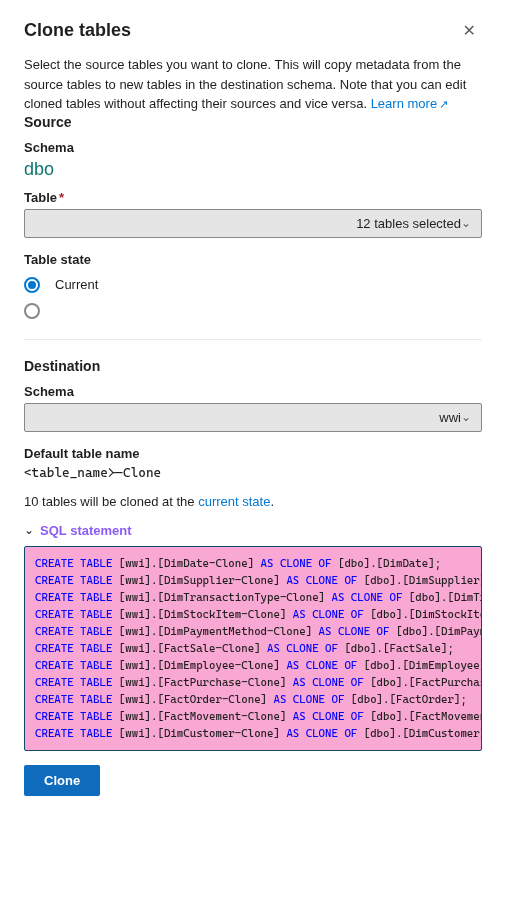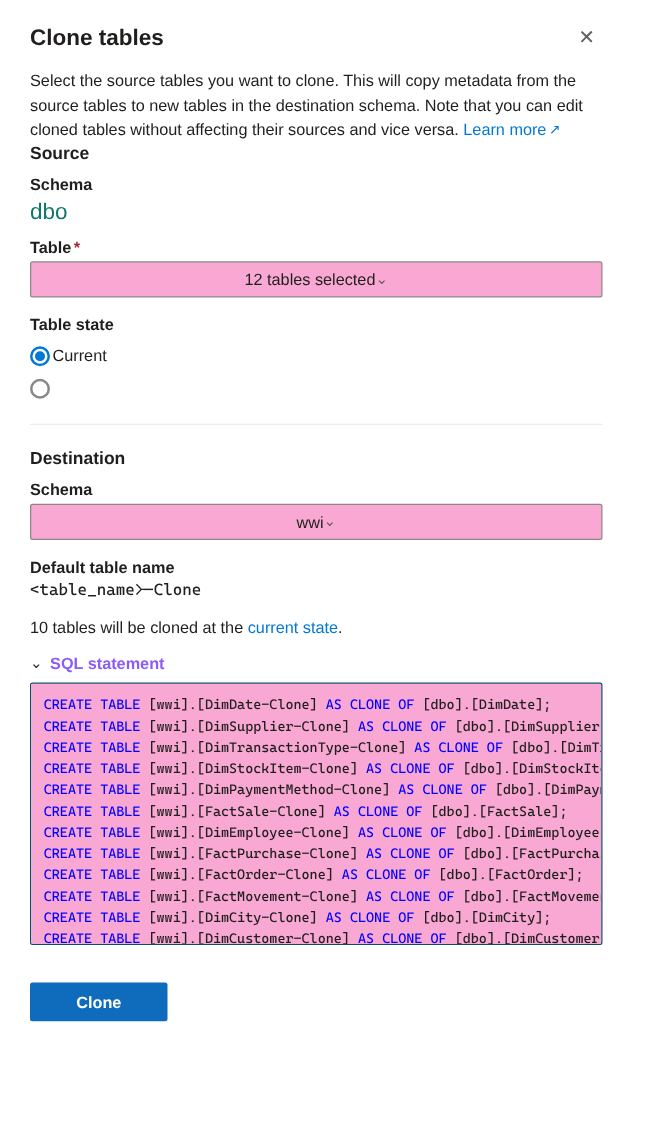--- a/index.html
+++ b/index.html
@@ -73,24 +73,24 @@
     .field-value {
       font-size: 18px;
       color: #0f766e;
       margin-bottom: 10px;
     }
     .dropdown {
       border: 1px solid #8a8886;
       border-radius: 2px;
       padding: 6px 10px;
       display: flex;
-      justify-content: center;
-      align-items: center;
-      cursor: pointer;
-      background: #f9a8d4;
+      justify-content: flex-end;
+      align-items: center;
+      cursor: pointer;
+      background: #e5e5e5;
       margin-bottom: 14px;
     }
     .dropdown-text {
       font-size: 13px;
       color: #201f1e;
     }
     .dropdown-chevron {
       font-size: 12px;
       color: #605e5c;
     }
@@ -101,21 +101,21 @@
       margin-bottom: 10px;
     }
     .radio-group {
       display: flex;
       flex-direction: column;
       gap: 10px;
       margin-bottom: 20px;
     }
     .radio-option {
       display: flex;
-      gap: 2px;
+      gap: 15px;
       cursor: pointer;
     }
     .radio-circle {
       width: 16px;
       height: 16px;
       border-radius: 50%;
       border: 2px solid #8a8886;
       display: flex;
       align-items: center;
       justify-content: center;
@@ -188,25 +188,24 @@
       position: relative;
       white-space: nowrap;
     }
     .sql-line { display: block; }
     .sql-kw { color: #0000ff; }
     .clone-btn {
       background: #0f6cbd;
       color: #fff;
       border: none;
       border-radius: 2px;
-      padding: 8px 37px;
-      font-size: 13px;
-      font-weight: 600;
-      cursor: pointer;
-      margin-top: 16px;
+      padding: 8px 20px;
+      font-size: 13px;
+      font-weight: 600;
+      cursor: pointer;
     }
     .source-section { margin-bottom: 4px; }
   </style>
 </head>
 <body>
 
 <div class="dialog">
 
   <div class="dialog-header">
     <span class="dialog-title">Clone tables</span>
@@ -277,21 +276,20 @@
       <span class="sql-line"><span class="sql-kw">CREATE TABLE</span> [wwi].[DimDate-Clone] <span class="sql-kw">AS CLONE OF</span> [dbo].[DimDate];</span>
       <span class="sql-line"><span class="sql-kw">CREATE TABLE</span> [wwi].[DimSupplier-Clone] <span class="sql-kw">AS CLONE OF</span> [dbo].[DimSupplier];</span>
       <span class="sql-line"><span class="sql-kw">CREATE TABLE</span> [wwi].[DimTransactionType-Clone] <span class="sql-kw">AS CLONE OF</span> [dbo].[DimTra</span>
       <span class="sql-line"><span class="sql-kw">CREATE TABLE</span> [wwi].[DimStockItem-Clone] <span class="sql-kw">AS CLONE OF</span> [dbo].[DimStockItem</span>
       <span class="sql-line"><span class="sql-kw">CREATE TABLE</span> [wwi].[DimPaymentMethod-Clone] <span class="sql-kw">AS CLONE OF</span> [dbo].[DimPayme</span>
       <span class="sql-line"><span class="sql-kw">CREATE TABLE</span> [wwi].[FactSale-Clone] <span class="sql-kw">AS CLONE OF</span> [dbo].[FactSale];</span>
       <span class="sql-line"><span class="sql-kw">CREATE TABLE</span> [wwi].[DimEmployee-Clone] <span class="sql-kw">AS CLONE OF</span> [dbo].[DimEmployee];</span>
       <span class="sql-line"><span class="sql-kw">CREATE TABLE</span> [wwi].[FactPurchase-Clone] <span class="sql-kw">AS CLONE OF</span> [dbo].[FactPurchase</span>
       <span class="sql-line"><span class="sql-kw">CREATE TABLE</span> [wwi].[FactOrder-Clone] <span class="sql-kw">AS CLONE OF</span> [dbo].[FactOrder];</span>
       <span class="sql-line"><span class="sql-kw">CREATE TABLE</span> [wwi].[FactMovement-Clone] <span class="sql-kw">AS CLONE OF</span> [dbo].[FactMovement</span>
-      <span class="sql-line"><span class="sql-kw">CREATE TABLE</span> [wwi].[DimCity-Clone] <span class="sql-kw">AS CLONE OF</span> [dbo].[DimCity];</span>
       <span class="sql-line"><span class="sql-kw">CREATE TABLE</span> [wwi].[DimCustomer-Clone] <span class="sql-kw">AS CLONE OF</span> [dbo].[DimCustomer];</span>
     </div>
   </div>
 
   <div>
     <button class="clone-btn">Clone</button>
   </div>
 </div>
 
 </body></html>

